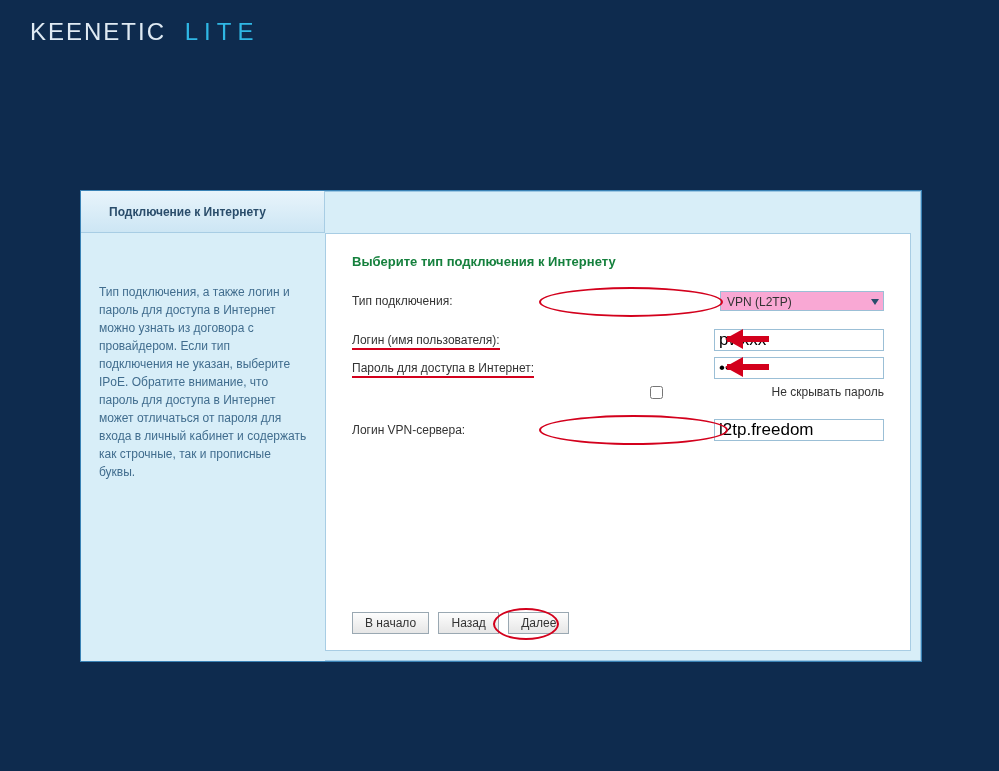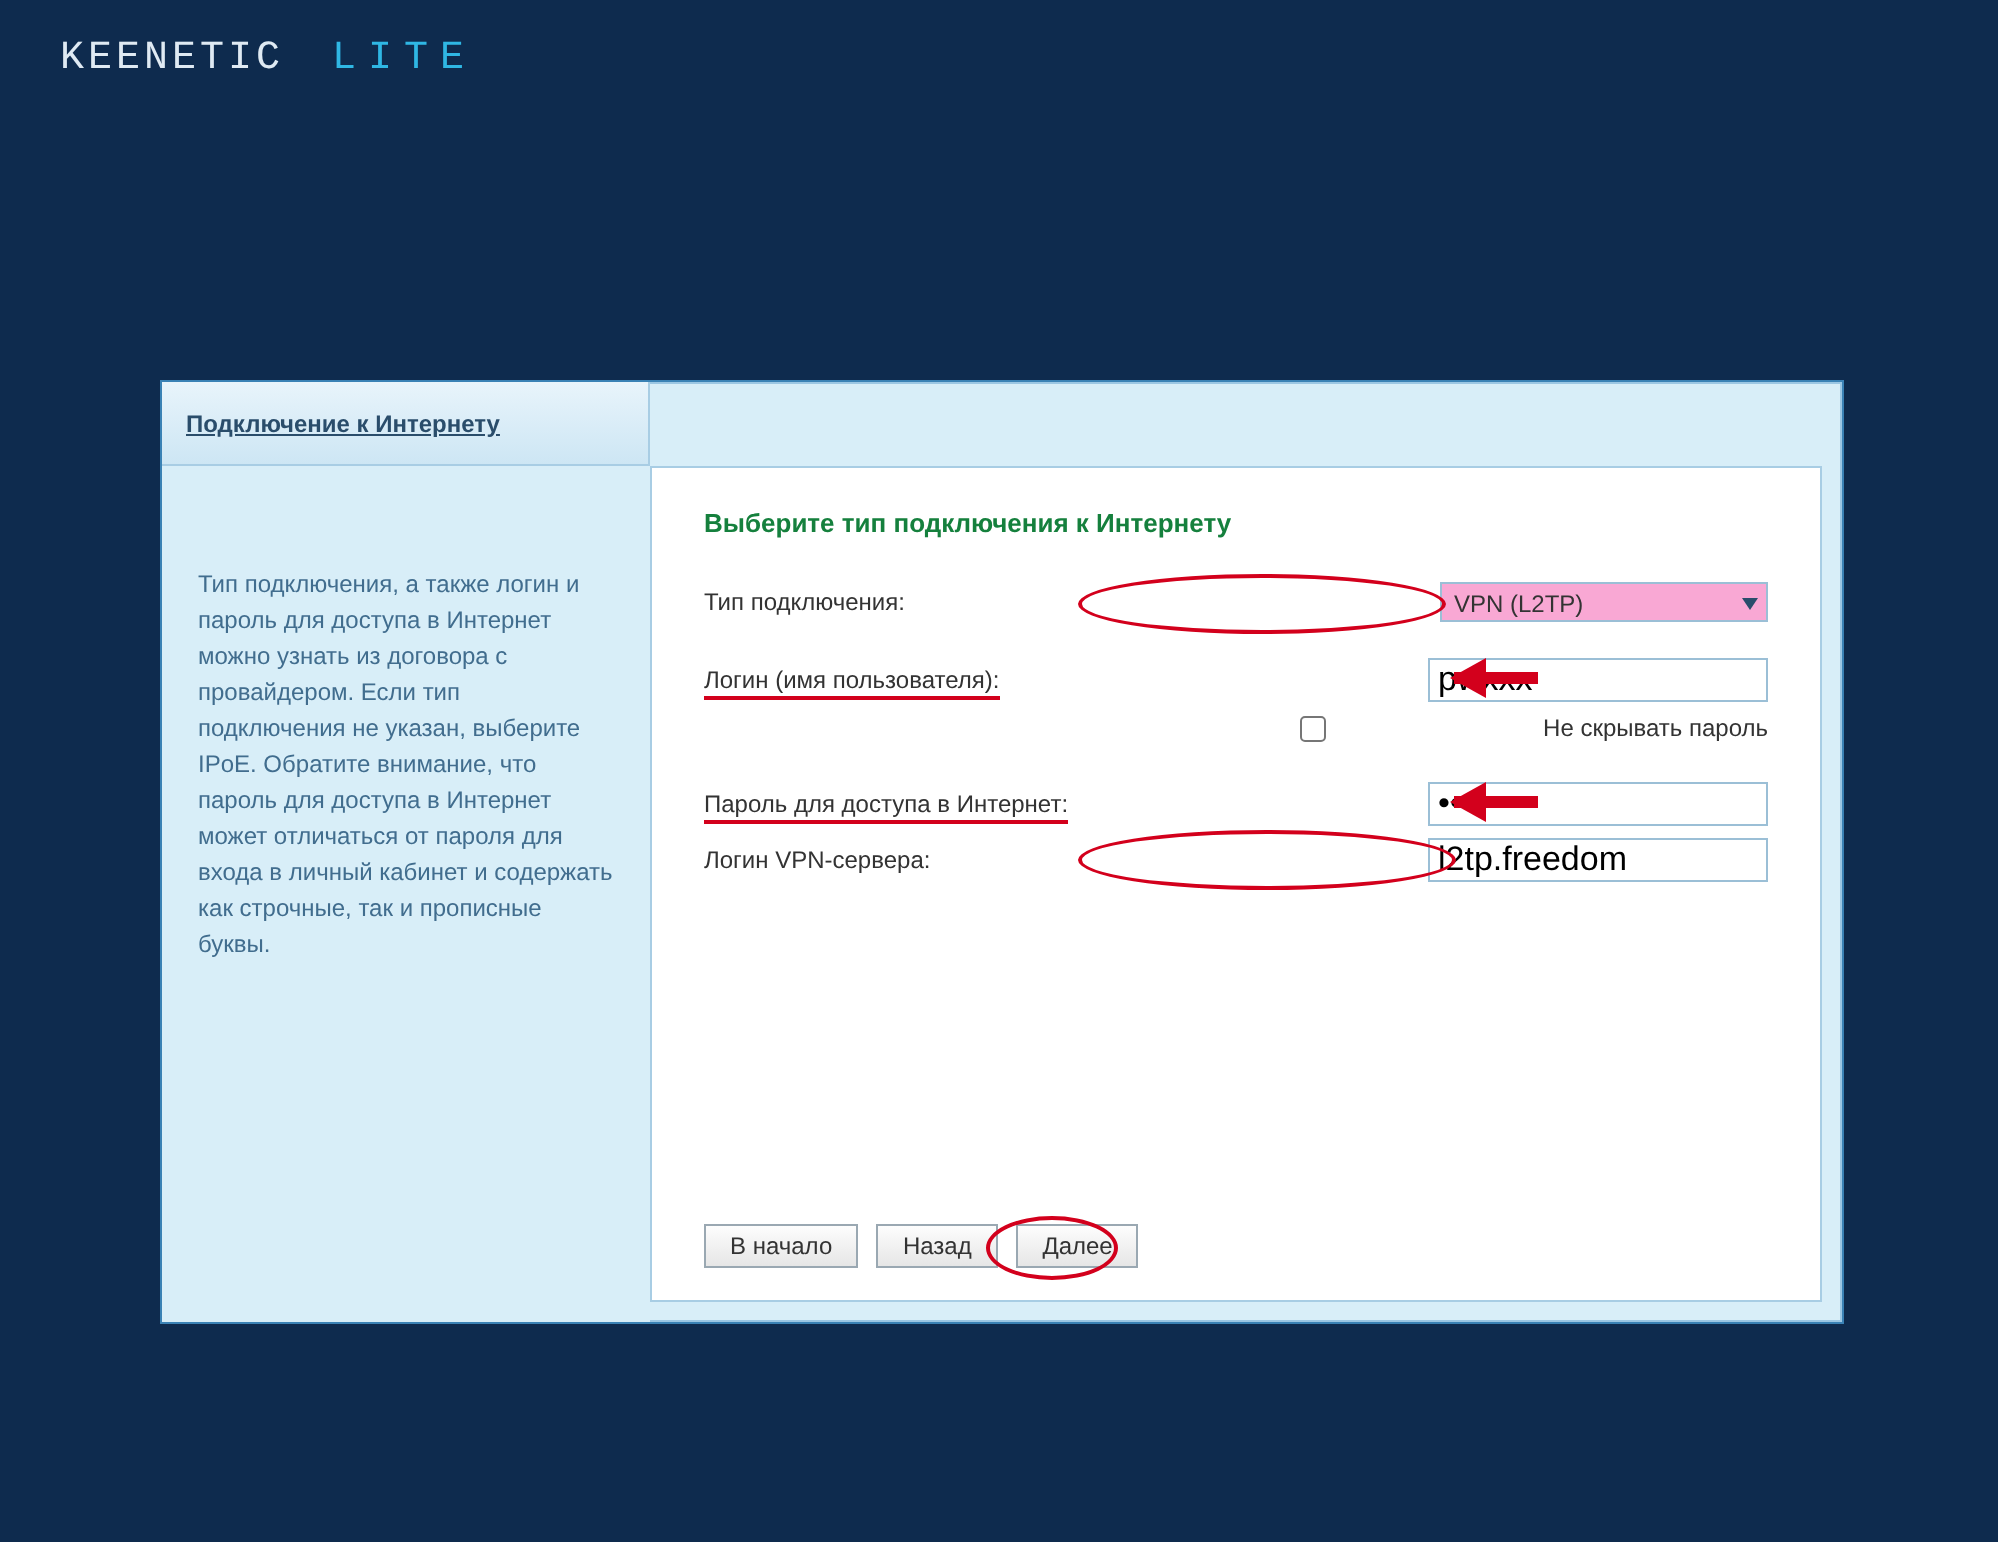--- a/index.html
+++ b/index.html
@@ -12,23 +12,23 @@
     font-size: 12px;
     color: #333;
     overflow: hidden;
   }
 
   
   .logo {
     position: absolute;
     top: 18px;
     left: 30px;
-    font-family: Liberation Mono, monospace;
+    font-family: Liberation Sans, sans-serif;
     letter-spacing: 2px;
-    font-size: 20px;
+    font-size: 24px;
     color: #dfeaf3;
   }
   .logo .lite {
     color: #2fb7e4;
     font-weight: normal;
     letter-spacing: 6px;
     margin-left: 10px;
   }
 
   
@@ -43,28 +43,27 @@
     box-shadow: inset 0 0 0 1px #9cc7e3;
   }
 
   .sidebar-tab {
     position: absolute;
     left: 0;
     top: 0;
     width: 244px;
     height: 42px;
     line-height: 42px;
-    padding-left: 12px;
+    padding-left: 28px;
     background: linear-gradient(#e8f4fb,#cde6f4);
     border-bottom: 1px solid #a8cde4;
     border-right: 1px solid #a8cde4;
     color: #2a4d6b;
     font-weight: bold;
     box-sizing: border-box;
-    text-decoration: underline;
   }
 
   .sidebar {
     position: absolute;
     left: 0;
     top: 42px;
     width: 244px;
     bottom: 0;
     background: #d8eef8;
     padding: 50px 18px 12px 18px;
@@ -225,34 +224,34 @@
     </div>
 
     <div class="row">
       <label>
         <span class="underline-red">Логин (имя пользователя):</span>
       </label>
       <input type="text" value="pwxxx" style="">
       <span class="arrow" style="left:375px; top:2px;"></span>
     </div>
 
-    <div class="row" style="margin-bottom:20px;">
-      <label style="width:195px;"></label>
-      <input type="checkbox" style="">
-      <span>Не скрывать пароль</span>
-    </div>
-
     <div class="row">
       <label>
         <span class="underline-red">Пароль для доступа в Интернет:</span>
       </label>
       <input type="password" value="********" style="">
       <span class="arrow" style="left:375px; top:2px;"></span>
     </div>
 
+    <div class="row" style="margin-bottom:20px;">
+      <label style="width:195px;"></label>
+      <input type="checkbox" style="">
+      <span>Не скрывать пароль</span>
+    </div>
+
     <div class="row">
       <label>Логин VPN-сервера:</label>
       <input type="text" value="l2tp.freedom" style="">
       <span class="circle" style="left:187px; top:-4px; width:185px; height:26px;"></span>
     </div>
 
     <div class="buttons">
       <button>В начало</button>
       <button>Назад</button>
       <button>Далее</button>

